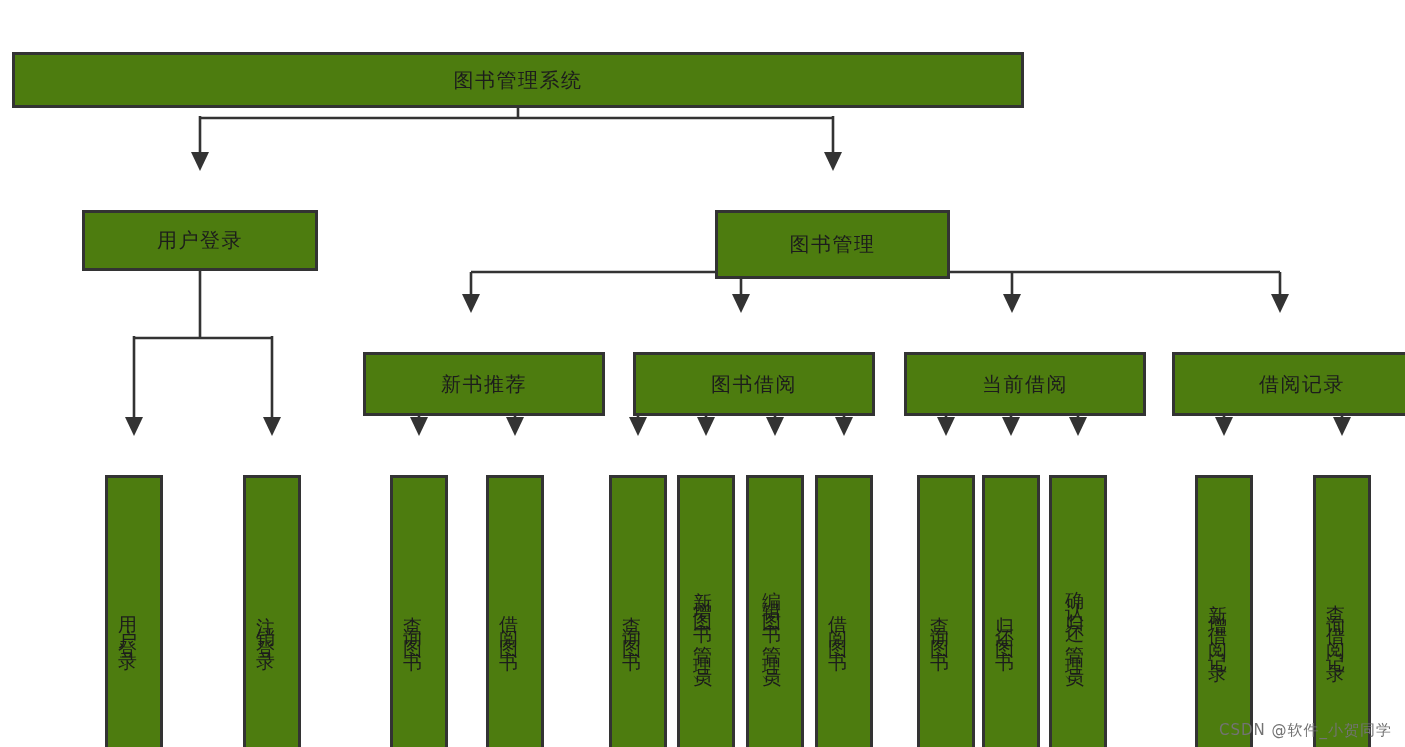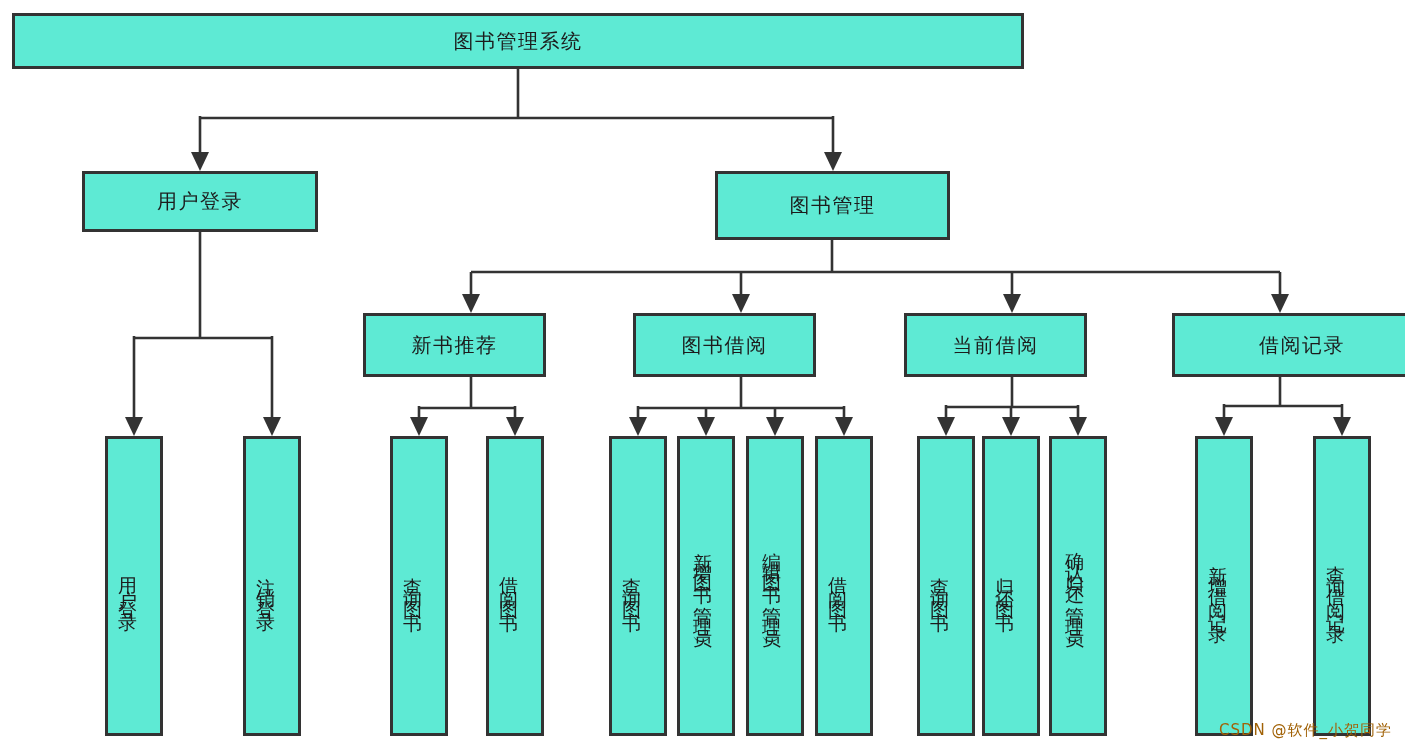--- a/index.html
+++ b/index.html
@@ -8,59 +8,60 @@
     width:1405px;height:747px;
     background:#ffffff;
     font-family:"DejaVu Sans","Liberation Sans",sans-serif;
     overflow:hidden;
   }
   .wires{position:absolute;left:0;top:0;width:1405px;height:747px;pointer-events:none;}
   .node{
     position:absolute;
     box-sizing:border-box;
     border:3px solid #333333;
-    background:#5eead4;
+    background:#4d7c0f;
     display:flex;align-items:center;justify-content:center;
     color:#1c1c1c;
+    margin-top:39px;
   }
   .h{font-size:20px;letter-spacing:1.5px;white-space:nowrap;}
   .v{
     writing-mode:vertical-rl;
     text-orientation:mixed;
     font-size:19px;
     line-height:1;
     letter-spacing:12px;
     padding-block-start:12px; 
   }
   
   .box-root{left:12px;top:13px;width:1012px;height:56px;}
   
   .box-user-login{left:82px;top:171px;width:236px;height:61px;}
   .box-book-mgmt{left:715px;top:171px;width:235px;height:69px;}
   
-  .box-l3{top:313px;height:64px;width:183px;}
+  .box-l3{top:313px;height:64px;width:242px;}
   .box-new-rec{left:363px;}
   .box-borrowing{left:633px;}
   .box-current{left:904px;}
   .box-records{left:1172px;width:260px;}
   
   .leaf{top:436px;height:300px;width:58px;}
   .lf-1{left:105px;}  .lf-2{left:243px;}
   .lf-3{left:390px;}  .lf-4{left:486px;}
   .lf-5{left:609px;}  .lf-6{left:677px;}
   .lf-7{left:746px;}  .lf-8{left:815px;}
   .lf-9{left:917px;}  .lf-10{left:982px;}
   .lf-11{left:1049px;}
   .lf-12{left:1195px;} .lf-13{left:1313px;}
   .leaf.long{letter-spacing:11px;padding-block-start:6px;}
   .watermark{
     position:absolute;
     right:13px;bottom:7px;
     font-size:15px;letter-spacing:1px;
-    color:#a16207;
+    color:#737373;
     z-index:5;
     white-space:nowrap;
   }
 </style>
 </head>
 <body>
 
 <div class="stage">
 
   <svg class="wires" viewBox="0 0 1405 747" xmlns="http://www.w3.org/2000/svg">

